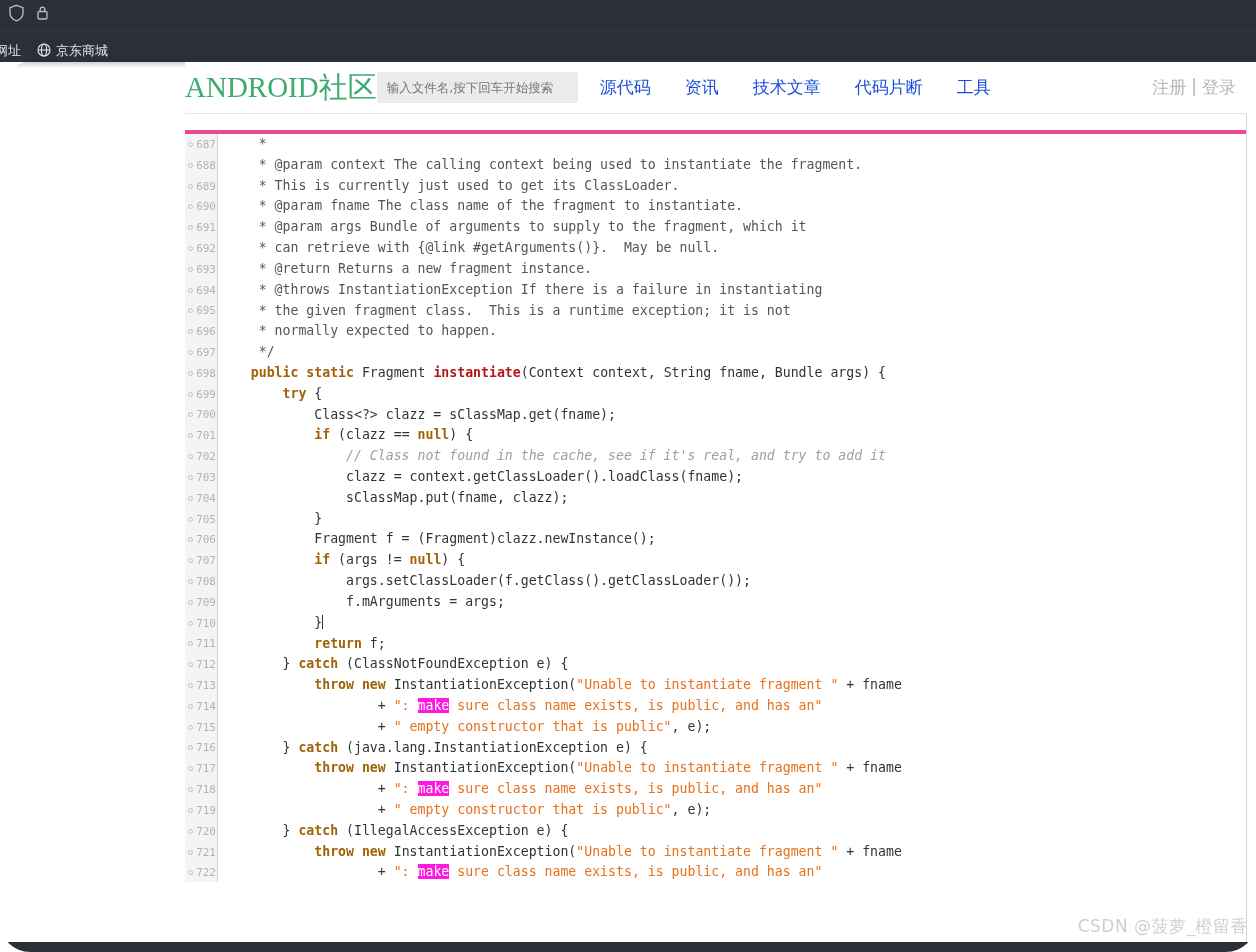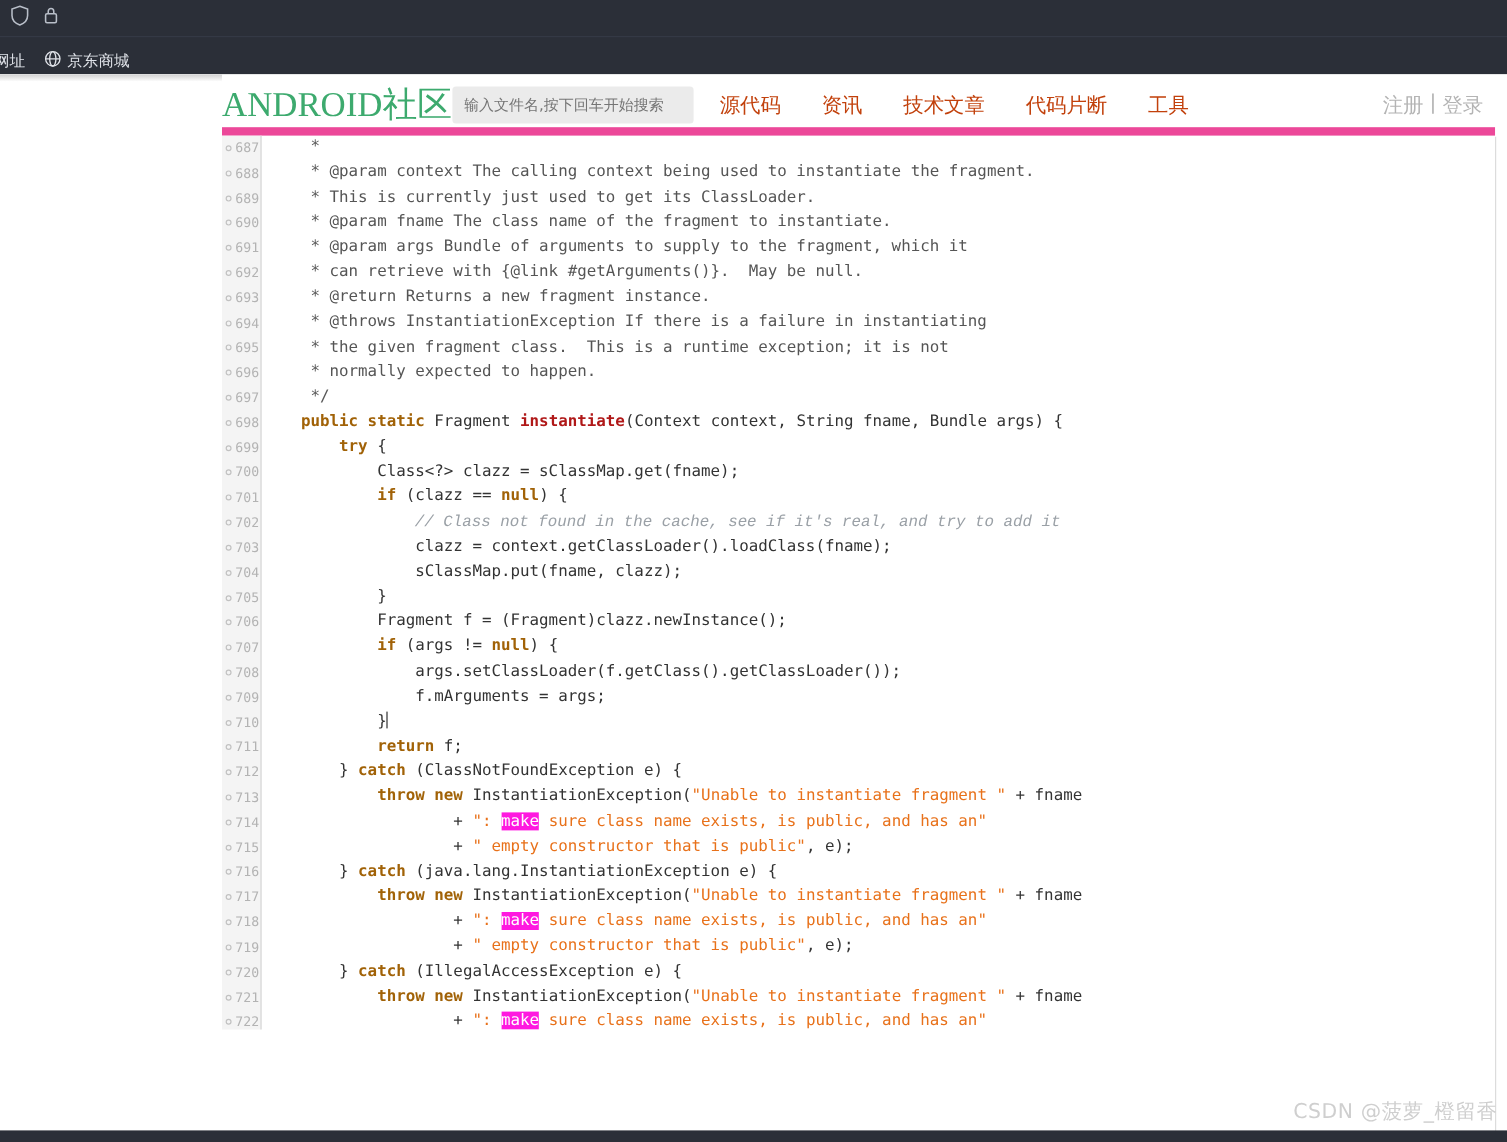--- a/index.html
+++ b/index.html
@@ -56,20 +56,21 @@
   }
   #bookmark-clipped { margin-left: -10px; }
 
   
   #page {
     position: relative;
     width: 1256px;
     height: 890px;
     background: #ffffff;
     overflow: hidden;
+    border-radius: 30px;
   }
 
   
   #site-header {
     position: absolute;
     left: 185px; top: 0;
     width: 1061px;
     height: 52px;
     background: #ffffff;
     display: flex;
@@ -97,21 +98,21 @@
     outline: none;
   }
   #nav {
     display: flex;
     align-items: center;
     margin-left: 22px;
     gap: 34px;
   }
   .nav-item {
     font-size: 17px;
-    color: #c2410c;
+    color: #1d4ed8;
     white-space: nowrap;
     cursor: pointer;
     font-family: "DejaVu Sans", sans-serif;
   }
   #auth {
     position: absolute;
     right: 10px;
     display: flex;
     align-items: flex-start;
     gap: 5px;
@@ -129,26 +130,26 @@
     width: 185px;
     height: 890px;
     background: #ffffff;
     border-top: 1px solid #d9d9d9;
   }
 
   
   #code-region {
     position: absolute;
     left: 185px;
-    top: 44px;
+    top: 68px;
     width: 1061px;
     height: 752px;
     background: #ffffff;
     overflow: hidden;
-    border-top: 7px solid #ec4899;
+    border-top: 4px solid #ec4899;
   }
   #gutter {
     position: absolute;
     left: 0; top: 0;
     width: 33px;
     height: 838px;
     background: #f4f4f4;
     border-right: 1px solid #d6d6d6;
   }
   #gutter-shade {
@@ -185,21 +186,21 @@
   #code-lines {
     position: absolute;
     left: 34px; top: 0;
     font-family: "DejaVu Sans Mono", monospace;
     font-size: 13.2px;
     line-height: 20.82px;
     white-space: pre;
     color: #333333;
   }
   .cl { height: 20.82px; }
-  .cmt  { color: #9aa0a6; font-style: italic; font-family: Liberation Mono, monospace; }
+  .cmt  { color: #9aa0a6; font-style: italic; }
   .doc  { color: #555555; }
   .kw   { color: #a16207; font-weight: bold; }
   .mth  { color: #b01818; font-weight: bold; }
   .str  { color: #e8711a; }
   .hl   { background: #ff18e0; color: #ffffff; }
   .caret {
     display: inline-block;
     width: 1px;
     height: 14px;
     background: #333;

